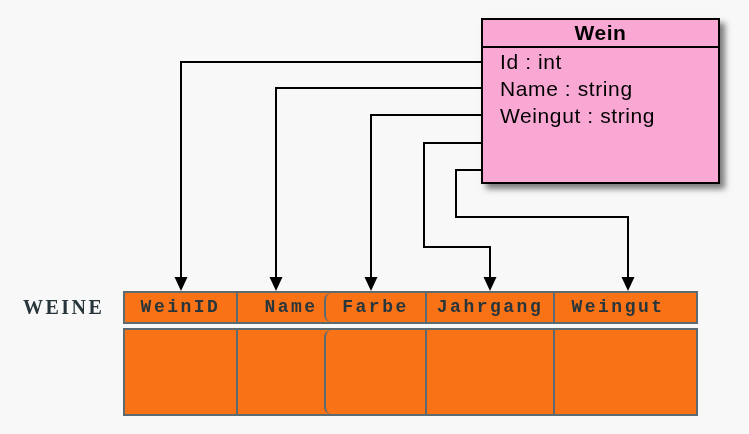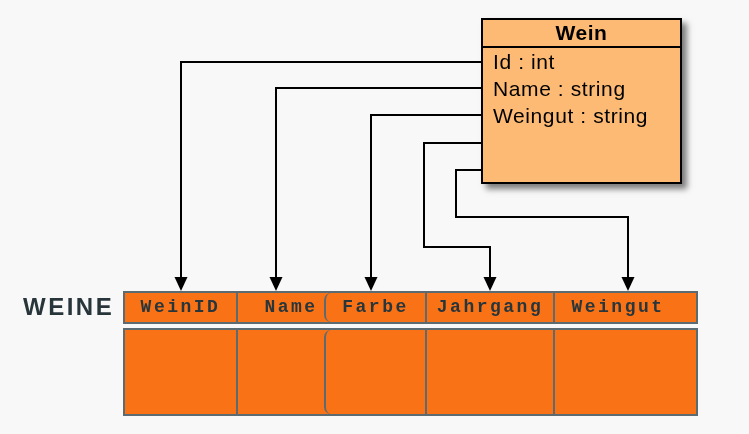--- a/index.html
+++ b/index.html
@@ -27,60 +27,60 @@
   }
   #connectors polygon{
     fill:#000000;
     stroke:none;
   }
   
   .class-box{
     position:absolute;
     left:481px;
     top:18px;
-    width:201px;
+    width:239px;
     height:166px;
     box-sizing:border-box;
-    background:#fdba74;
+    background:#f9a8d4;
     border:2px solid #000000;
     box-shadow:5px 5px 6px rgba(0,0,0,0.5);
   }
   .class-title{
     height:26px;
     line-height:26px;
     border-bottom:2px solid #000000;
     text-align:center;
     font-size:21px;
     font-weight:bold;
     letter-spacing:0.5px;
     color:#000000;
   }
   .class-attrs{
-    padding-left:10px;
+    padding-left:17px;
   }
   .class-attr{
     height:27px;
     line-height:27px;
     font-size:21px;
     letter-spacing:0.6px;
     color:#000000;
     white-space:nowrap;
   }
   
   .table-name{
     position:absolute;
     left:23px;
     top:293px;
     width:90px;
     height:28px;
     line-height:28px;
     text-align:left;
-    font-family:Liberation Sans, sans-serif;
+    font-family:Liberation Serif, serif;
     font-weight:bold;
-    font-size:24px;
+    font-size:20px;
     letter-spacing:2.5px;
     color:#28363c;
   }
   .db-row{
     position:absolute;
     left:123px;
     width:575px;
     box-sizing:border-box;
     border:2px solid #5c6b71;
     background:#f97316;

